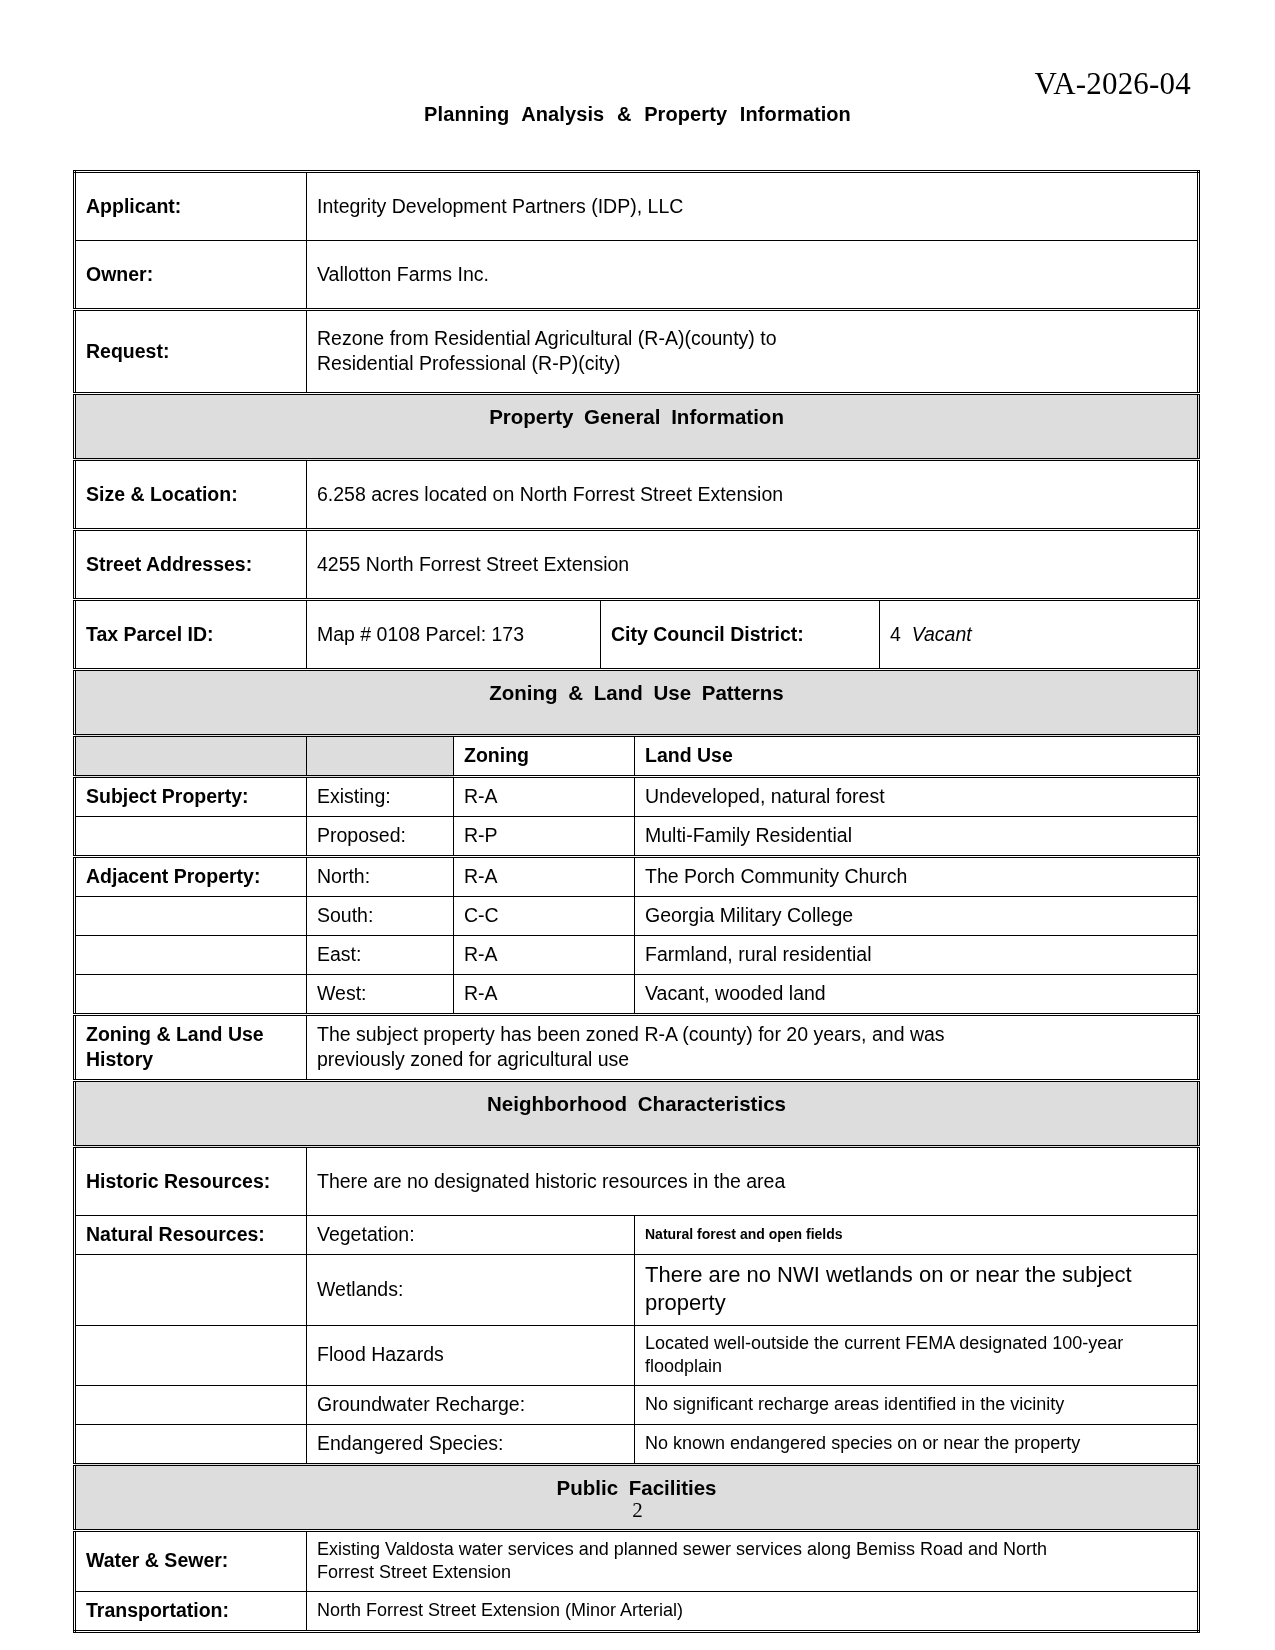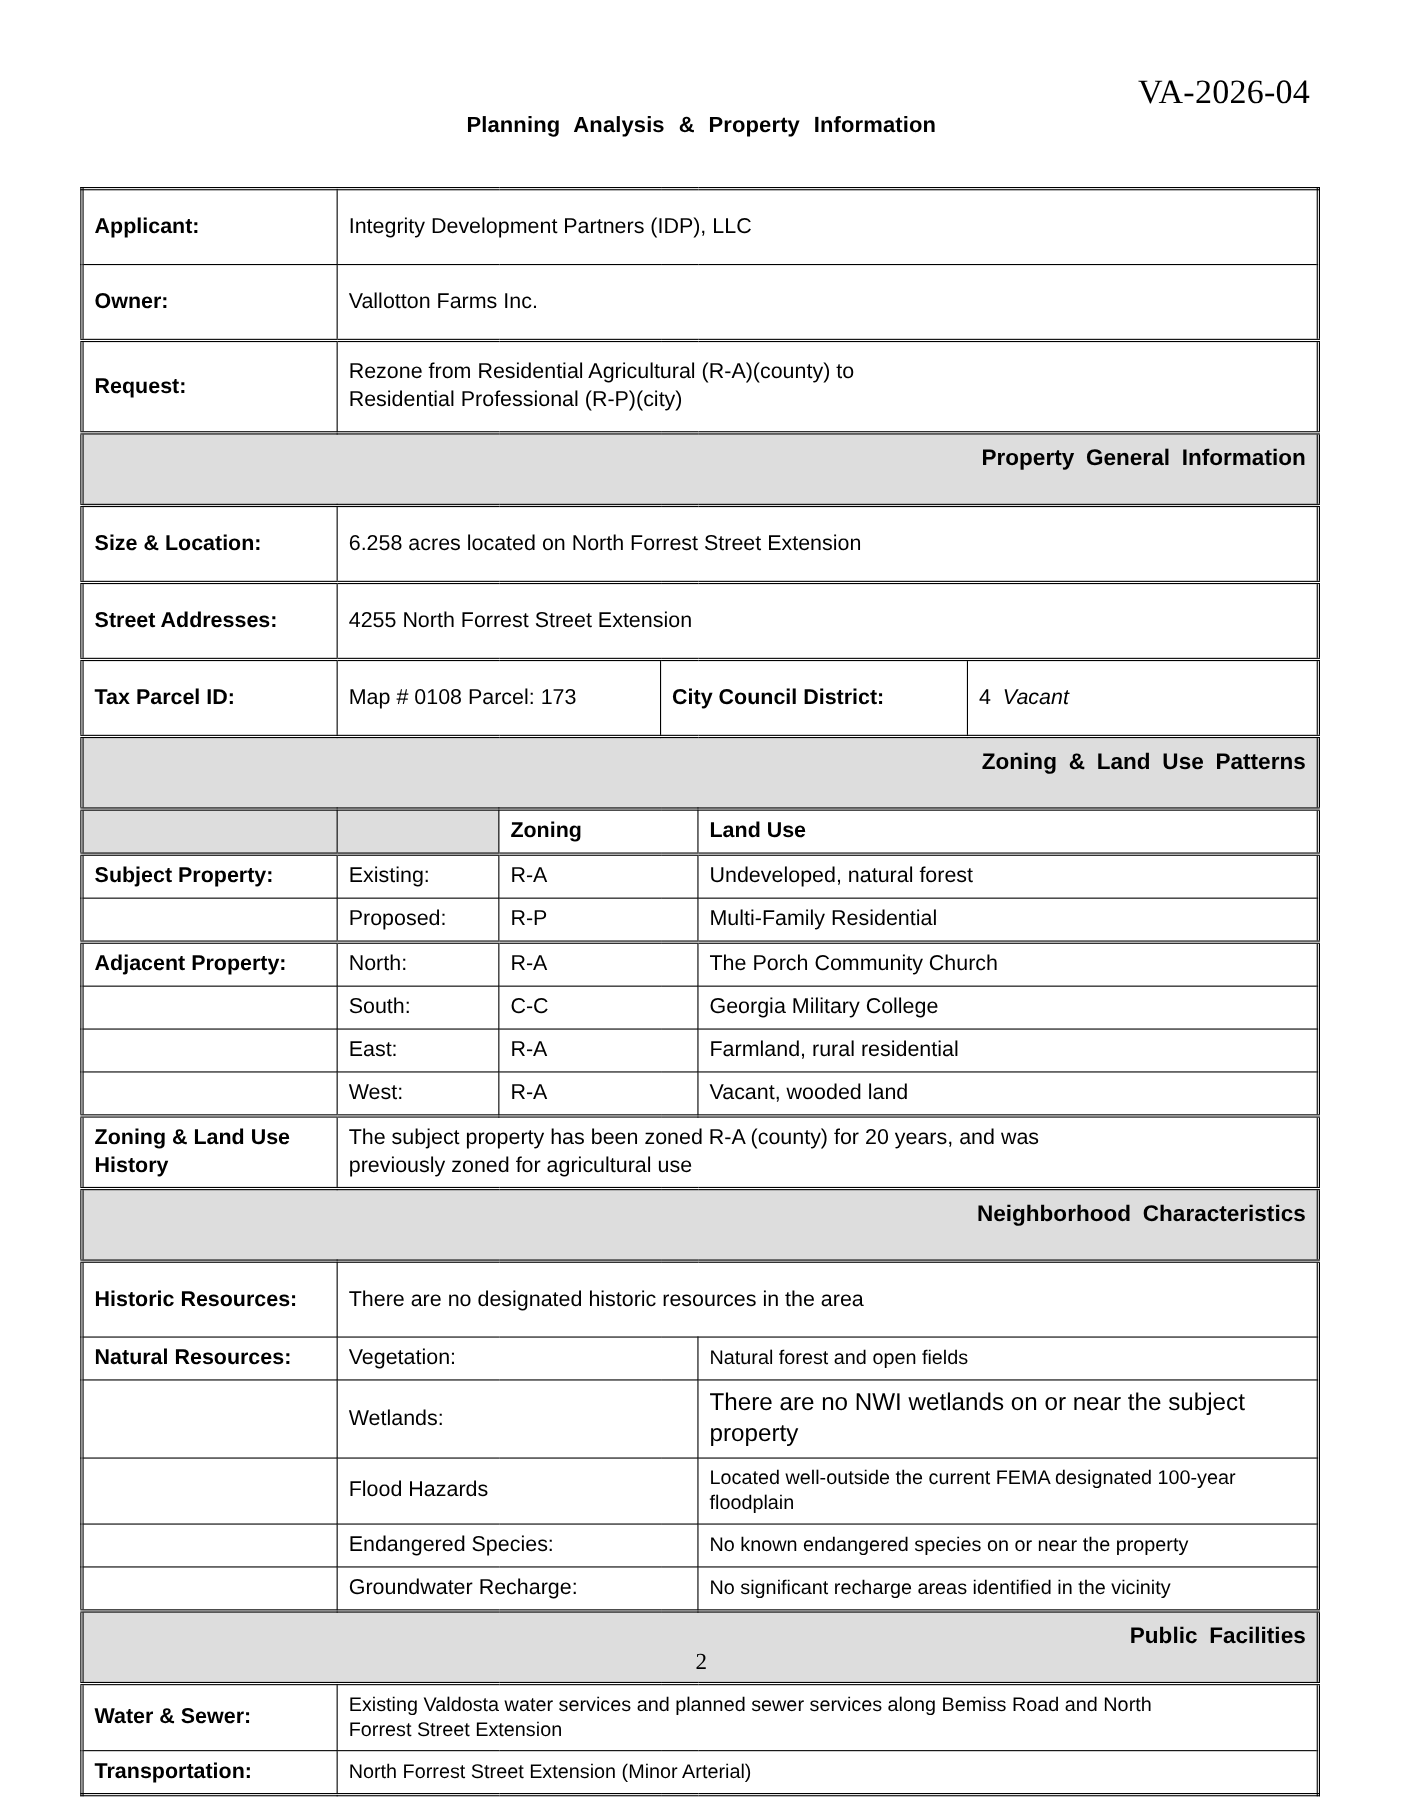--- a/index.html
+++ b/index.html
@@ -78,21 +78,21 @@
     white-space: nowrap;
   }
 
   td.val {
     font-weight: normal;
   }
 
   
   tr.section td {
     background: #dddddd;
-    text-align: right;
+    text-align: center;
     font-weight: bold;
     font-size: 20.5px;
     word-spacing: 5px;
     padding-top: 9px;
     padding-bottom: 28px;
     border-top: 3px double #000;
     border-bottom: 3px double #000;
   }
 
   
@@ -255,48 +255,48 @@
         </tr>
 
         <tr class="tall">
           <td class="lbl">Historic Resources:</td>
           <td class="val" colspan="5">There are no designated historic resources in the area</td>
         </tr>
 
         <tr>
           <td class="lbl">Natural Resources:</td>
           <td class="val" colspan="3">Vegetation:</td>
-          <td class="val" colspan="2" style="font-size:18px;">Natural forest and open fields</td>
+          <td class="val" colspan="2" style="font-size:14px;font-weight:bold;">Natural forest and open fields</td>
         </tr>
 
         <tr>
           <td></td>
           <td class="val" colspan="3">Wetlands:</td>
           <td class="val" colspan="2" style="font-size:22px;">There are no NWI wetlands on or near the subject property</td>
         </tr>
 
         <tr>
           <td></td>
           <td class="val" colspan="3">Flood Hazards</td>
           <td class="val two-line" colspan="2" style="font-size:18px;">
             <div>Located well-outside the current FEMA designated 100-year</div>
             <div>floodplain</div>
           </td>
         </tr>
 
         <tr>
           <td></td>
+          <td class="val" colspan="3">Groundwater Recharge:</td>
+          <td class="val" colspan="2" style="font-size:18px;">No significant recharge areas identified in the vicinity</td>
+        </tr>
+
+        <tr>
+          <td></td>
           <td class="val" colspan="3">Endangered Species:</td>
           <td class="val" colspan="2" style="font-size:18px;">No known endangered species on or near the property</td>
-        </tr>
-
-        <tr>
-          <td></td>
-          <td class="val" colspan="3">Groundwater Recharge:</td>
-          <td class="val" colspan="2" style="font-size:18px;">No significant recharge areas identified in the vicinity</td>
         </tr>
 
         <tr class="section">
           <td colspan="6">Public  Facilities</td>
         </tr>
 
         <tr>
           <td class="lbl">Water &amp; Sewer:</td>
           <td class="val two-line" colspan="5" style="font-size:18px;">
             <div>Existing Valdosta water services and planned sewer services along Bemiss Road and North</div>

